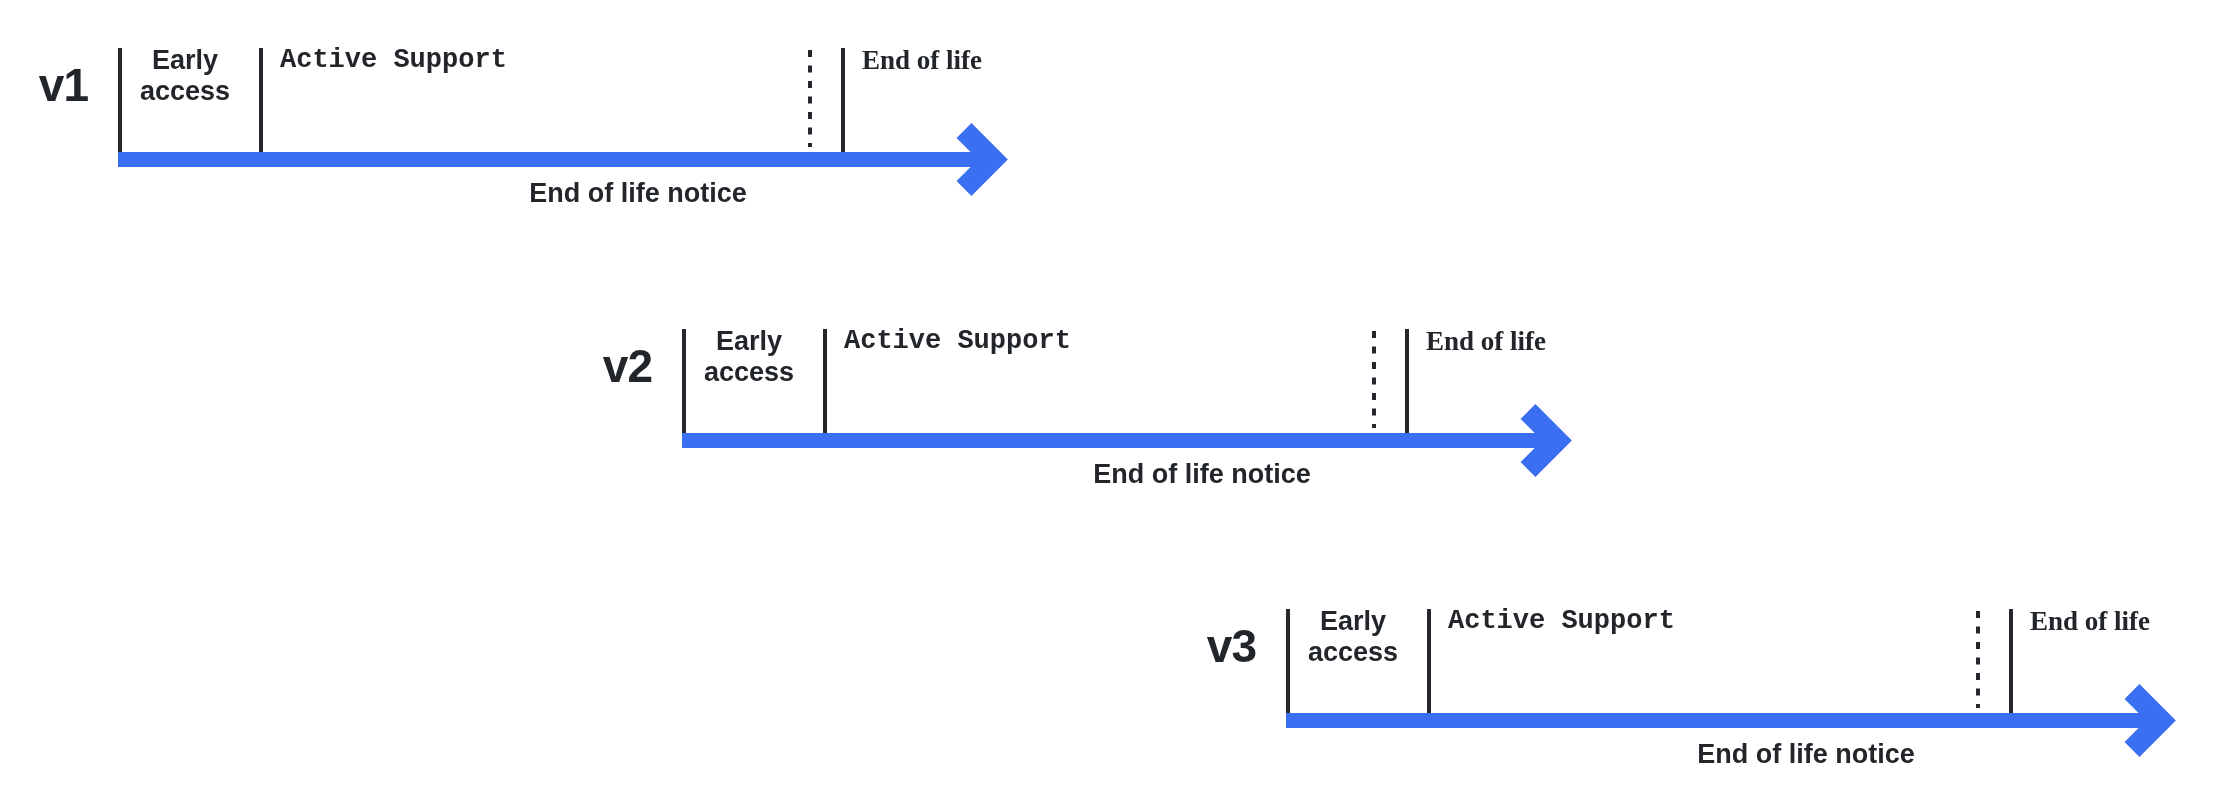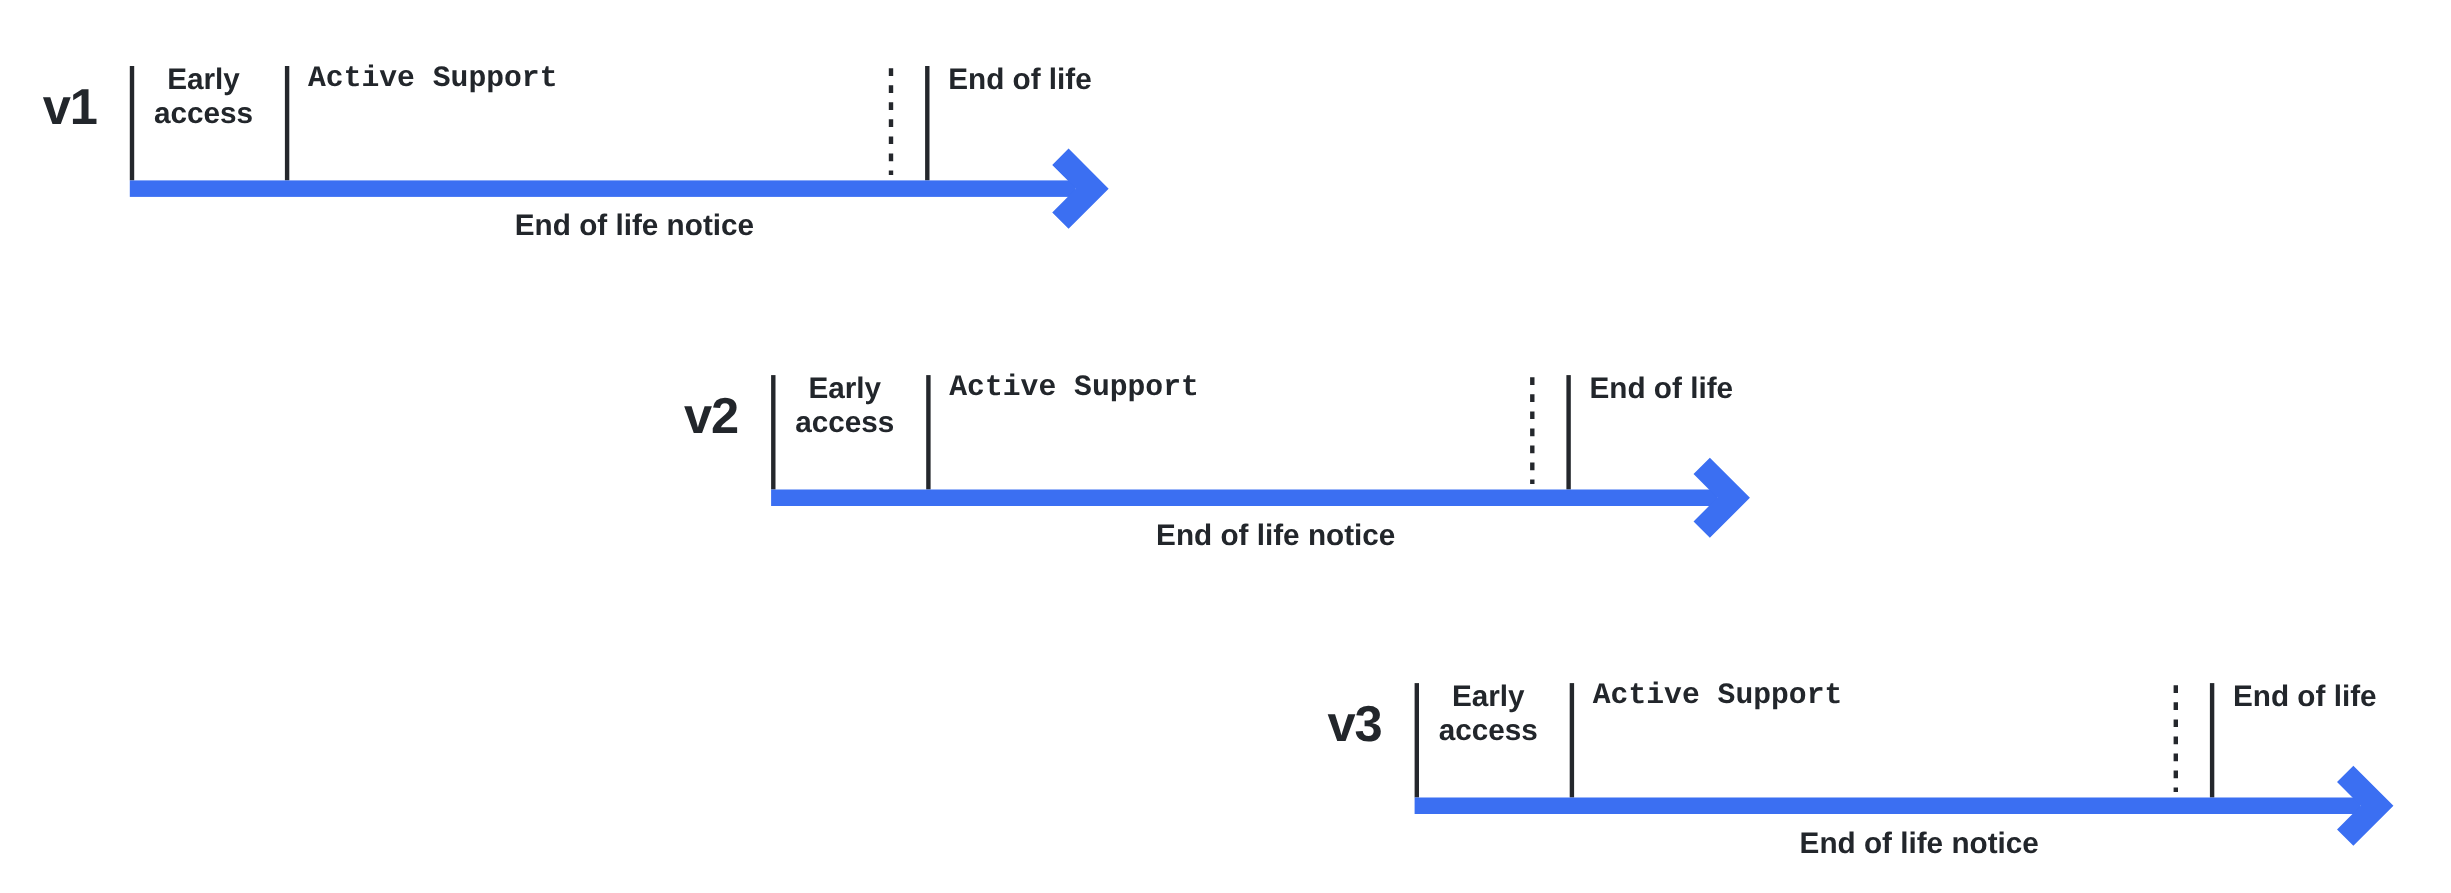--- a/index.html
+++ b/index.html
@@ -12,24 +12,23 @@
     position: relative;
     width: 2228px;
     height: 812px;
     background: var(--bg, #ffffff);
     overflow: hidden;
   }
   .timeline {
     position: absolute;
     width: 1060px;
     height: 175px;
-    margin-top: 12px;
   }
   .t1 { left: 18px;   top: 48px;  }
-  .t2 { left: 601px;  top: 329px; }
+  .t2 { left: 582px;  top: 329px; }
   .t3 { left: 1186px; top: 609px; }
 
   .shapes {
     position: absolute;
     left: 0; top: 0;
     display: block;
   }
   .tick  { fill: var(--line, #24272c); }
   .dash  {
     stroke: var(--line, #24272c);
@@ -65,27 +64,27 @@
     top: -3px;
     font-size: 27px;
     font-weight: 700;
     line-height: 31px;
     color: var(--text, #22262b);
     white-space: nowrap;
     text-align: center;
   }
   .phase.early  { left: 118px; width: 98px; white-space: normal; }
   .phase.active { left: 262px; font-family: Liberation Mono, monospace; }
-  .phase.eol    { left: 844px; }
+  .phase.eol    { left: 844px; font-family: Liberation Serif, serif; }
   .notice {
     position: absolute;
     left: 450px;
     top: 130px;
     width: 340px;
-    text-align: left;
+    text-align: center;
     font-size: 27px;
     font-weight: 700;
     line-height: 31px;
     color: var(--text, #22262b);
     white-space: nowrap;
   }
 </style>
 </head>
 <body>
 

